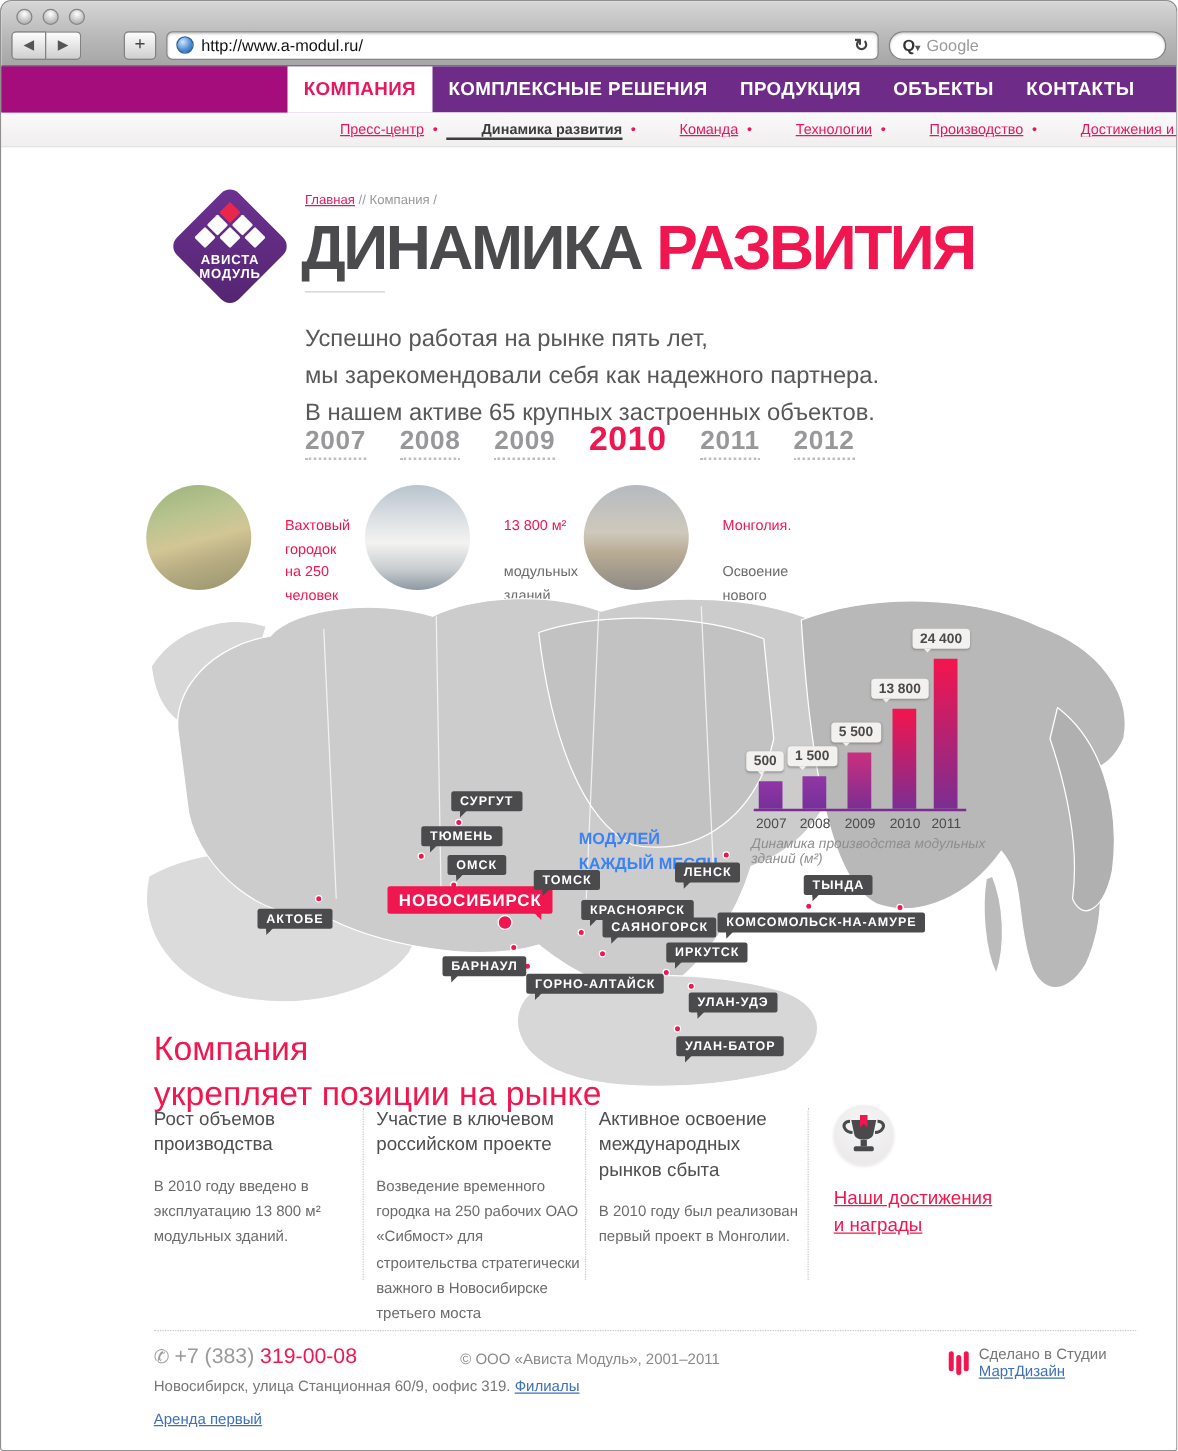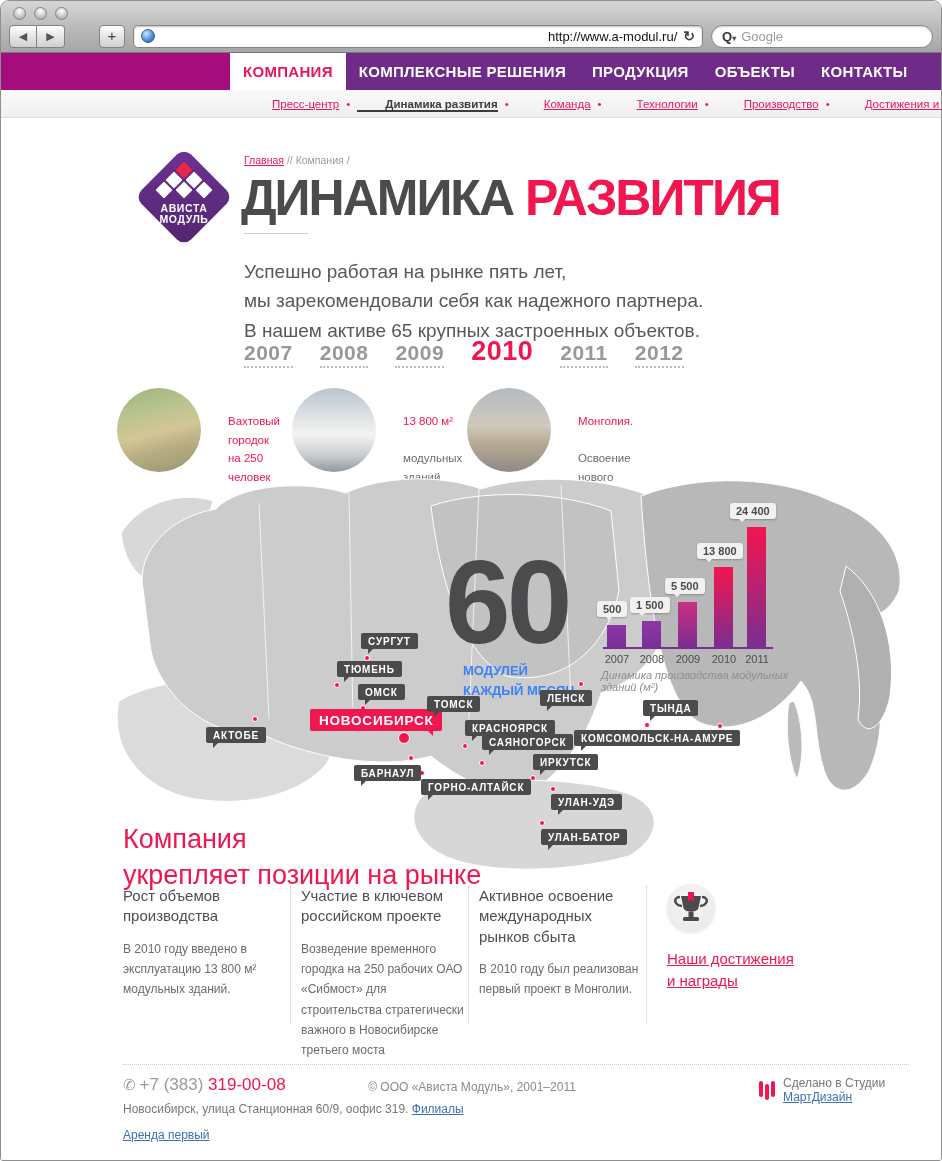--- a/index.html
+++ b/index.html
@@ -17,21 +17,21 @@
             color:#555; font-size:11px; text-align:center; line-height:21px; }
   .navbtn:first-child { border-radius:4px 0 0 4px; }
   .navbtn:last-child { border-radius:0 4px 4px 0; border-left:none; }
   .plusbtn { width:26px; height:23px; border:1px solid #828282; border-radius:4px;
              background:linear-gradient(#fdfdfd,#cfcfcf); color:#444; font-size:15px; text-align:center; line-height:20px; margin-left:26px;}
   .urlfield { flex:1; height:23px; background:#fff; border:1px solid #848484; border-radius:5px;
               display:flex; align-items:center; padding:0 7px; gap:6px;
               box-shadow:inset 0 1px 2px rgba(0,0,0,.25); }
   .globe { width:14px; height:14px; border-radius:50%; flex:0 0 14px;
            background:radial-gradient(circle at 35% 30%, #cfe6ff, #4f8fd6 55%, #1f5fa8); border:1px solid #2c5f96; }
-  .urltext { flex:1; font-size:13px; color:#111;text-align:right; }
+  .urltext { flex:1; font-size:13px; color:#111; }
   .reload { color:#444; font-size:14px; font-weight:bold; }
   .searchfield { width:222px; height:23px; background:#fff; border:1px solid #848484; border-radius:12px;
                  display:flex; align-items:center; padding:0 10px; gap:5px; box-shadow:inset 0 1px 2px rgba(0,0,0,.2); }
   .mag { font-size:13px; color:#333; font-weight:bold; }
   .mag small{ font-size:8px; color:#555; }
   .searchtext { font-size:13px; color:#9a9a9a; }
   
   .topnav { height:37px; background:#6e2b88; display:flex; }
   .topnav-spacer { width:229px; background:#a60d7c; }
   .topnav-item { color:#fff; font-size:15px; font-weight:bold; letter-spacing:.3px;
@@ -357,21 +357,20 @@
           <span class="city" style="left: 642px; top: 229px;">ТЫНДА</span>
           <span class="dot" style="left: 643px; top: 251px;"></span>
         </span>
       
         <span>
           <span class="city" style="left: 573px; top: 259px;">КОМСОМОЛЬСК-НА-АМУРЕ</span>
           <span class="dot" style="left: 716px; top: 252px;"></span>
         </span>
       
 
-      <div class="abs big-num">60</div>
       <div class="abs big-cap">МОДУЛЕЙ
 КАЖДЫЙ МЕСЯЦ</div>
       <div class="abs map-heading">Компания
 укрепляет позиции на рынке</div>
 
       
       <div class="chart">
         
           <span>
             <span class="callout" style="left: -2px; bottom: 82px;">500</span>

